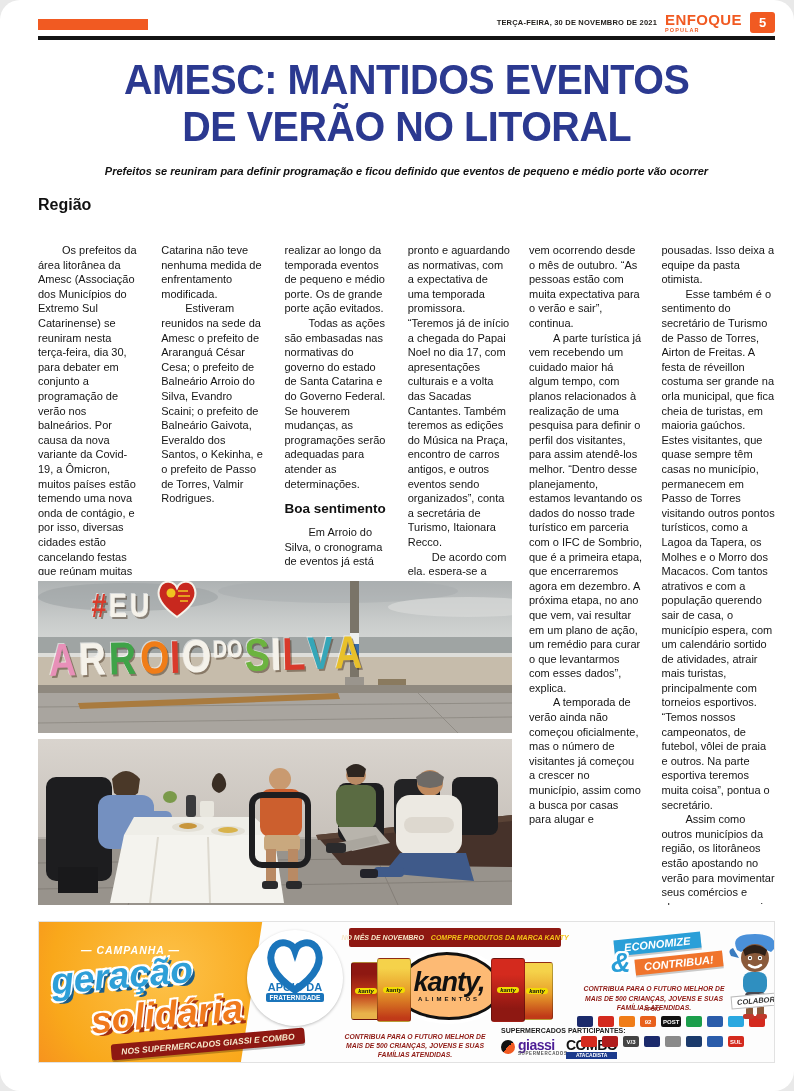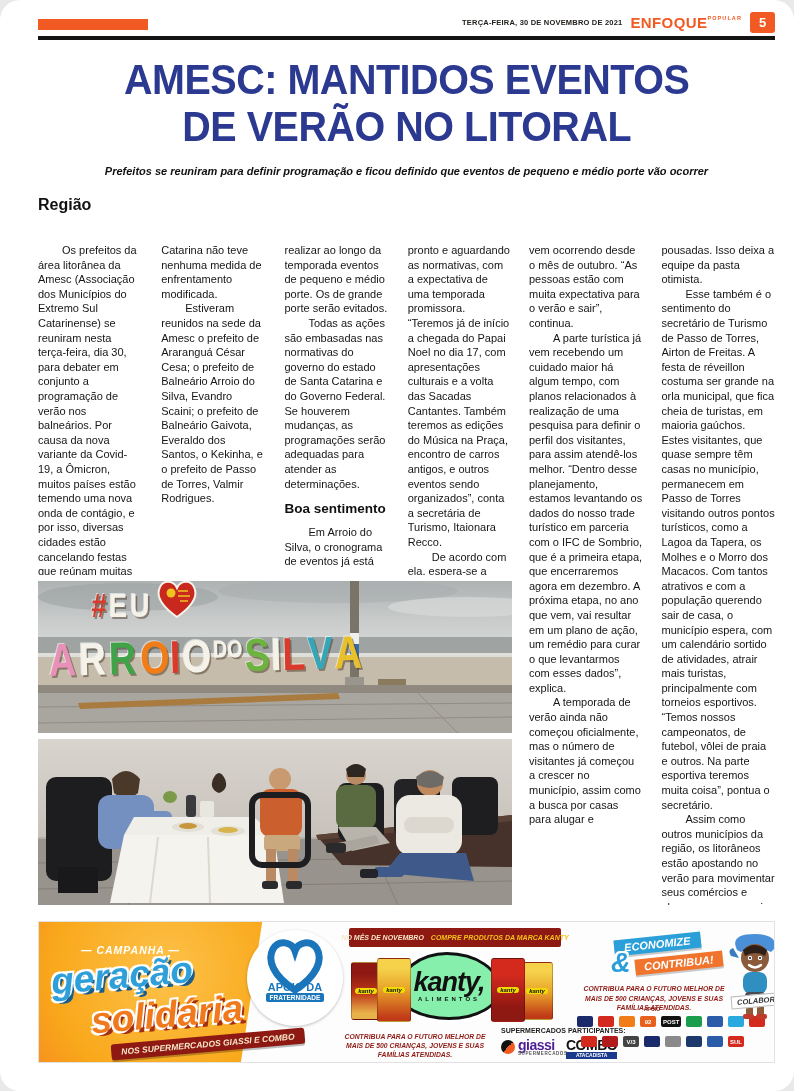--- a/index.html
+++ b/index.html
@@ -9,21 +9,21 @@
     position:relative; width:794px; height:1091px; margin:0 auto;
     background:#ffffff; overflow:hidden;border-radius:20px;
   }
   .inner { position:relative; width:737px; margin-left:38px; }
 
   
   .topbar { display:flex; align-items:flex-end; padding-top:13px; height:33px; }
   .orange-block { width:110px; height:11px; background:#f15a22; margin-bottom:3px; }
   .top-right { margin-left:auto; display:flex; align-items:center; gap:8px; }
   .edition-date { font-size:7.5px; font-weight:bold; color:#23201d; letter-spacing:.2px; }
-  .brand { display:flex; flex-direction:row; line-height:1;justify-content:space-between; }
+  .brand { display:flex; flex-direction:column; line-height:1;justify-content:space-between; }
   .brand-name { font-size:15px; font-weight:bold; color:#f15a22; letter-spacing:.4px; }
   .brand-sub  { font-size:5.5px; font-weight:bold; color:#f15a22; letter-spacing:1.1px; margin-top:1px; }
   .pagenum {
     width:25px; height:21px; background:#f15a22; border-radius:3px;
     color:#fff; font-size:13px; font-weight:bold; display:flex; align-items:center; justify-content:center;
   }
   .top-rule { height:4px; background:#141414; margin-top:3px; }
 
   
   .headline { margin-top:16px; text-align:center; color:#2b3990; font-weight:bold;
@@ -90,21 +90,21 @@
 
   .ad-topbar {
     position:absolute; left:310px; top:6px; width:212px; height:19px; background:#8e1812;
     display:flex; align-items:center; justify-content:center; gap:7px; border-radius:2px;
   }
   .ad-topbar .tb-left { color:#f5e6c8; font-size:7px; font-weight:bold; font-style:italic; white-space:nowrap; }
   .ad-topbar .tb-right { color:#f5c518; font-size:7px; font-weight:bold; font-style:italic; white-space:nowrap; }
 
   .kanty-blob {
     position:absolute; left:358px; top:30px; width:104px; height:68px;
-    background:#86efac; border:3px solid #111; border-radius:48% 52% 50% 50% / 58% 55% 45% 42%;
+    background:#fdba74; border:3px solid #111; border-radius:48% 52% 50% 50% / 58% 55% 45% 42%;
     box-shadow:0 0 0 4px #fff; display:flex; flex-direction:column; align-items:center; justify-content:center;
   }
   .kanty-name { font-size:27px; font-weight:bold; font-style:italic; color:#111; line-height:.9; letter-spacing:-1px; }
   .kanty-sub { font-size:6px; font-weight:bold; color:#111; letter-spacing:3px; margin-top:2px; }
 
   .pkg { position:absolute; border-radius:3px; border:1px solid rgba(0,0,0,.25);
          display:flex; align-items:center; justify-content:center; }
   .pkg-label { background:#f2dc00; color:#111; font-size:6px; font-weight:bold; font-style:italic; padding:0 3px; border-radius:4px; }
   .pkg1 { left:312px; top:40px; width:30px; height:58px; background:linear-gradient(#8e1812 20%, #c03a18 55%, #e8b24a 90%); }
   .pkg2 { left:338px; top:36px; width:34px; height:64px; background:linear-gradient(#f5d24a 15%, #e8a02a 50%, #c03a18 95%); z-index:1;}
@@ -174,21 +174,21 @@
       <div class="left-zone">
         <div class="cols4" id="cols-top">
             <div class="col">
               <p class="indent">Os prefeitos da área litorânea da Amesc (Associação dos Municípios do Extremo Sul Catarinense) se reuniram nesta terça-feira, dia 30, para debater em conjunto a programação de verão nos balneários. Por causa da nova variante da Covid-19, a Ômicron, muitos países estão temendo uma nova onda de contágio, e por isso, diversas cidades estão cancelando festas que reúnam muitas pessoas. Por enquanto, o estado de Santa</p>
             </div>
             <div class="col">
               <p>Catarina não teve nenhuma medida de enfrentamento modificada.</p>
               <p class="indent">Estiveram reunidos na sede da Amesc o prefeito de Araranguá César Cesa; o prefeito de Balneário Arroio do Silva, Evandro Scaini; o prefeito de Balneário Gaivota, Everaldo dos Santos, o Kekinha, e o prefeito de Passo de Torres, Valmir Rodrigues.</p>
             </div>
             <div class="col">
-              <p>realizar ao longo da temporada eventos de pequeno e médio porte. Os de grande porte serão evitados.</p>
+              <p>realizar ao longo da temporada eventos de pequeno e médio porte. Os de grande porte ação evitados.</p>
               <p class="indent">Todas as ações são embasadas nas normativas do governo do estado de Santa Catarina e do Governo Federal. Se houverem mudanças, as programações serão adequadas para atender as determinações.</p>
               <h3>Boa sentimento</h3>
               <p class="indent">Em Arroio do Silva, o cronograma de eventos já está</p>
             </div>
             <div class="col">
               <p>pronto e aguardando as normativas, com a expectativa de uma temporada promissora. “Teremos já de início a chegada do Papai Noel no dia 17, com apresentações culturais e a volta das Sacadas Cantantes. Também teremos as edições do Música na Praça, encontro de carros antigos, e outros eventos sendo organizados”, conta a secretária de Turismo, Itaionara Recco.</p>
               <p class="indent">De acordo com ela, espera-se a retomada dos eventos, algo que já</p>
             </div>
           </div>
 

